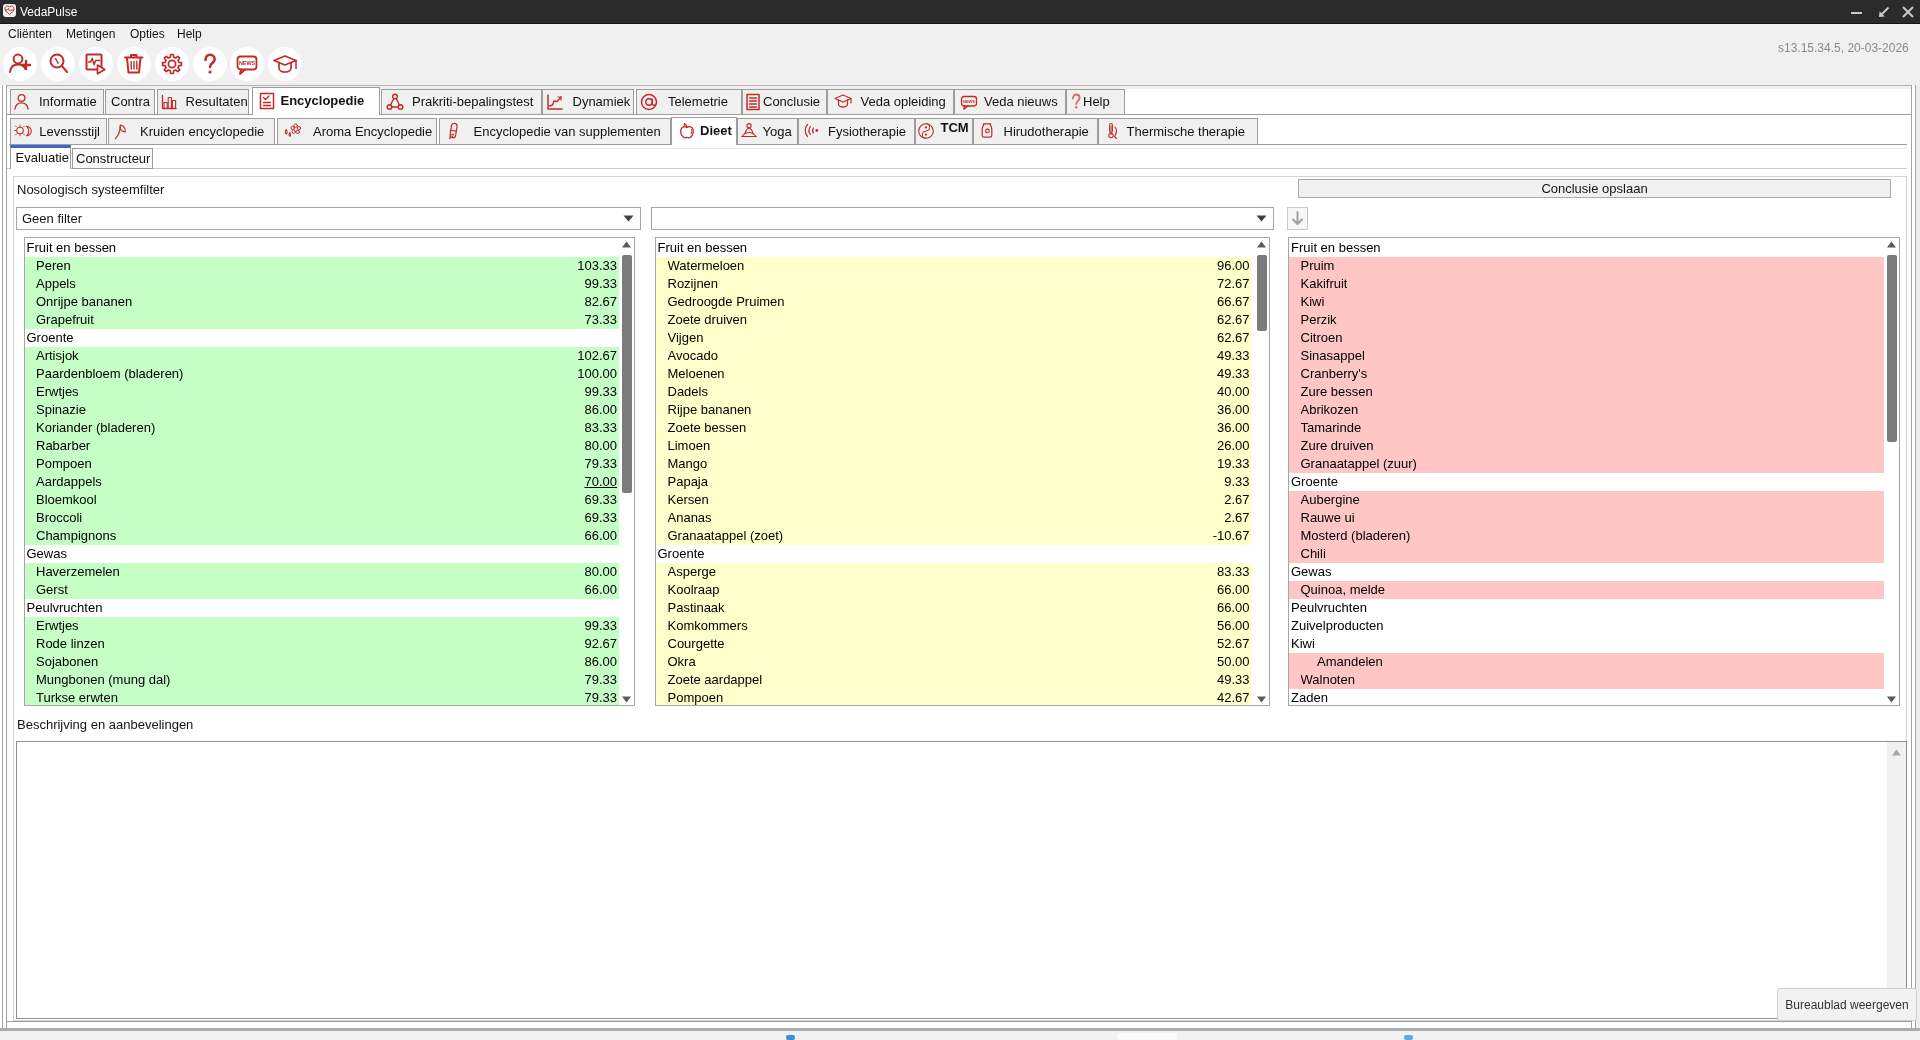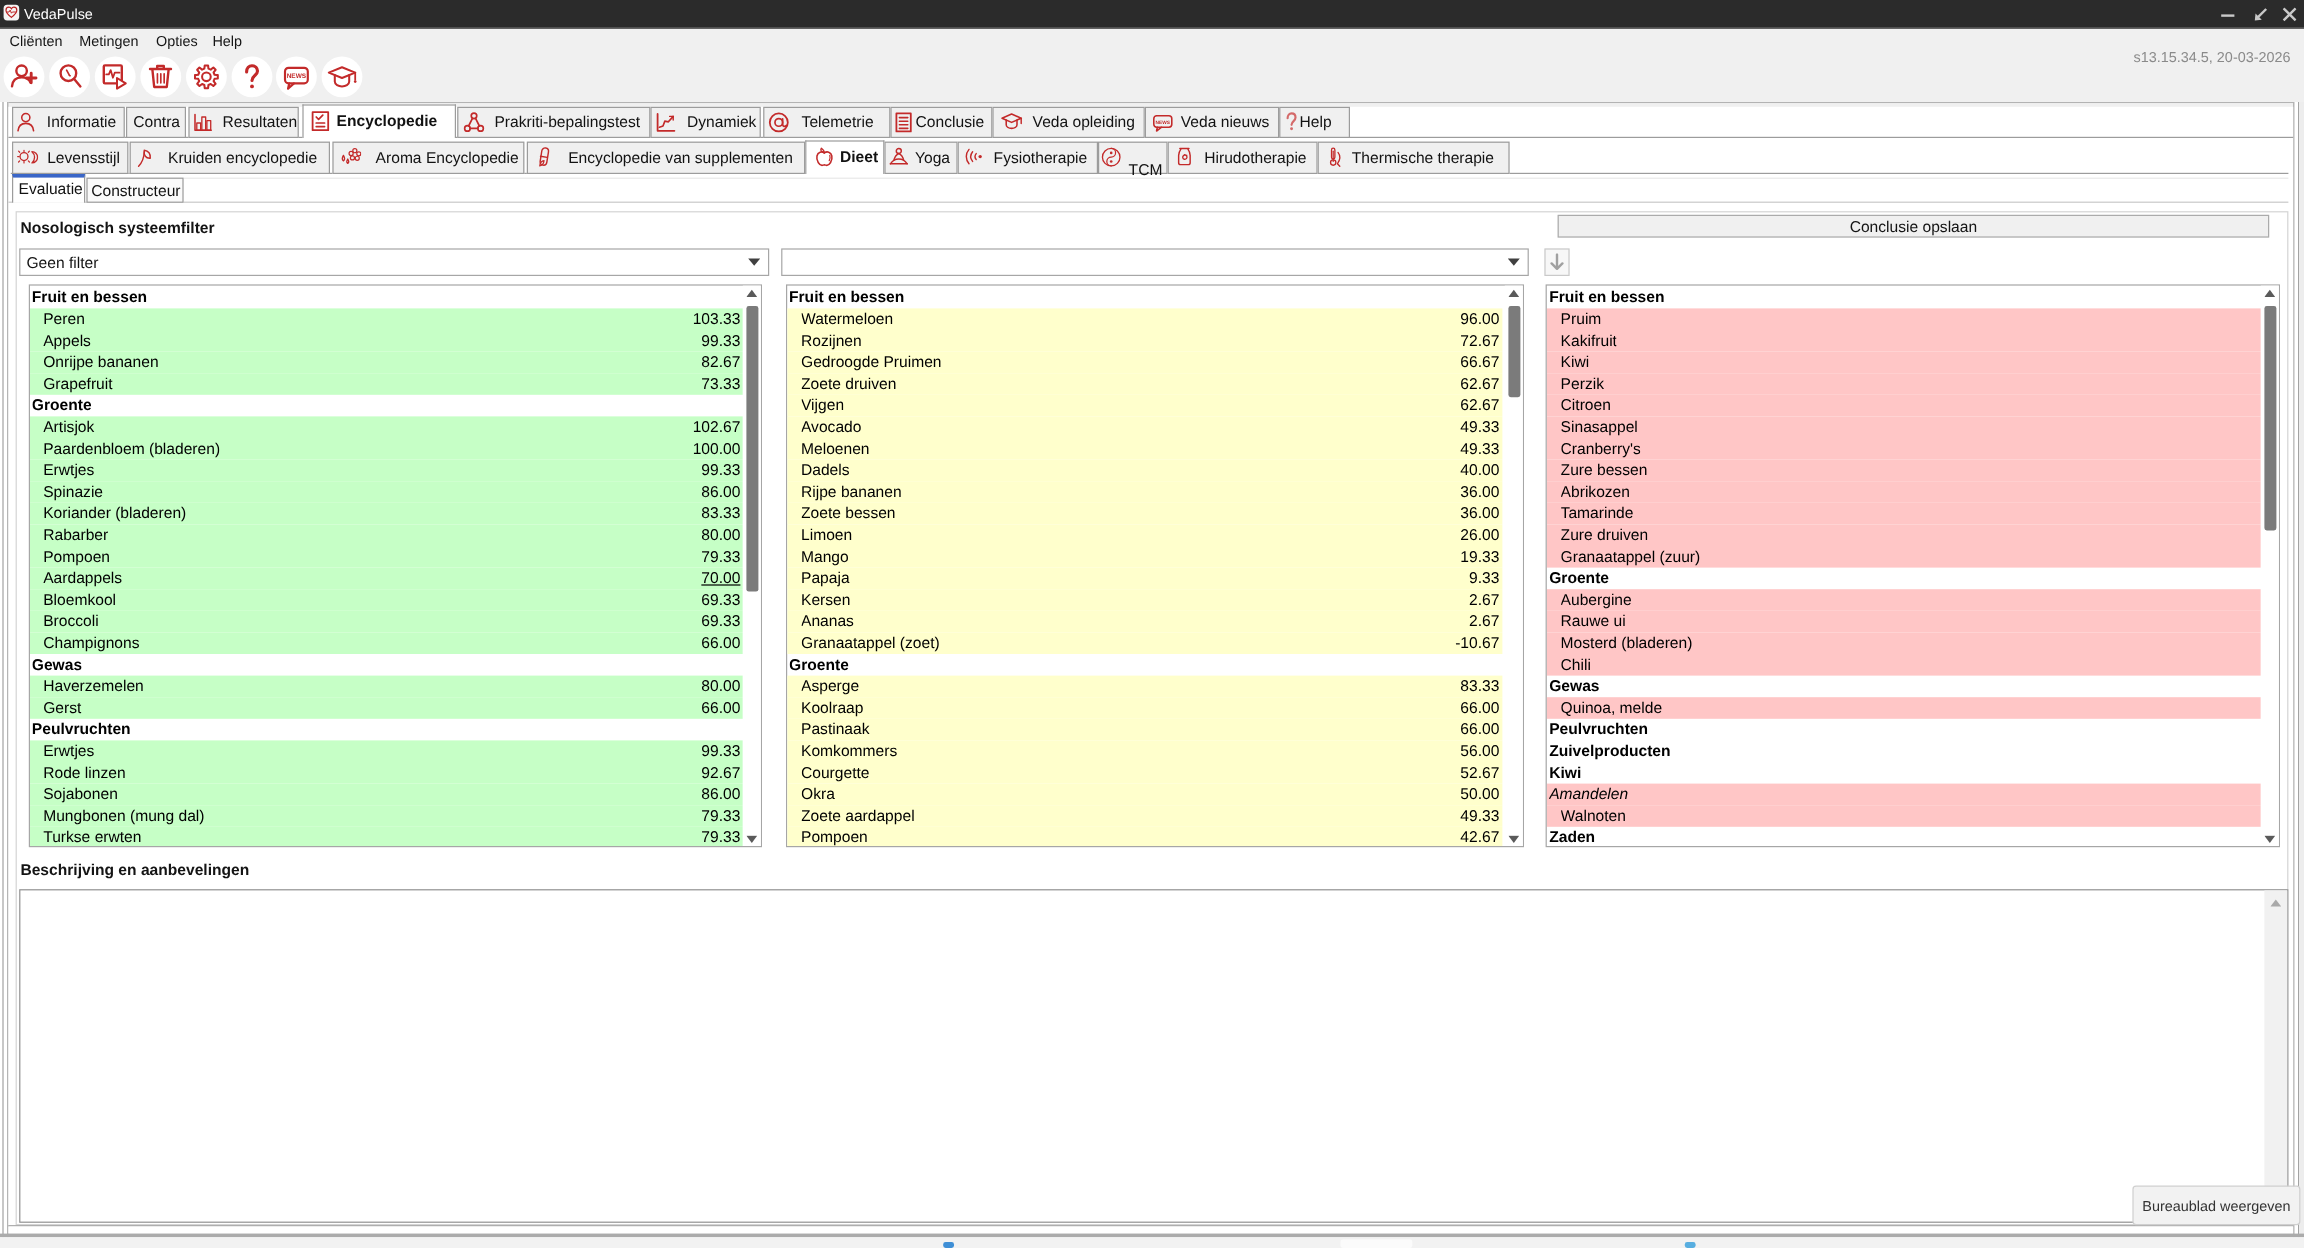--- a/index.html
+++ b/index.html
@@ -1,20 +1,20 @@
 <!DOCTYPE html>
 <html><head><meta charset="utf-8">
 <style>
 html,body{margin:0;padding:0;}
 body{width:1920px;height:1040px;position:relative;overflow:hidden;
  font-family:"Liberation Sans", sans-serif;background:#f0f0f0;}
 .abs{position:absolute;}
 .t13{font-size:13px;color:#141414;line-height:18px;white-space:nowrap;}
 .t12{font-size:12px;color:#141414;white-space:nowrap;}
-.b{font-weight:bold;text-align:right;}
+.b{font-weight:normal;text-align:right;}
 .tabtx{font-size:13px;color:#121212;white-space:nowrap;}
 .row{position:absolute;height:18px;font-size:13px;line-height:18px;color:#000;white-space:nowrap;overflow:hidden;}
 .val{position:absolute;height:18px;font-size:13px;line-height:18px;color:#000;text-align:right;}
 svg{display:block;}
 </style></head><body>
 
 <div class="abs" style="left:0;top:0;width:1920px;height:23px;background:#2b2b2b;"></div>
 <div class="abs" style="left:0;top:23px;width:1920px;height:1px;background:#141414;"></div>
 <div class="abs" style="left:3px;top:4px;width:13px;height:13px;background:#f5f5f5;border-radius:3px;"></div>
 <svg class="abs" style="left:4px;top:5px;" width="11" height="11" viewBox="0 0 11 11">
@@ -224,21 +224,21 @@
     <circle cx="13.8" cy="8.5" r="1.4" fill="#c32a2a" stroke="none"></circle>
   </svg>
 <div class="abs tabtx" style="left:828px;top:122.5px;height:18px;line-height:18px;font-weight:normal;">Fysiotherapie</div>
 <div class="abs" style="left:914.5px;top:118px;width:58.0px;height:27px;background:#f0f0f0;border-left:1px solid #9c9c9c;border-right:1px solid #9c9c9c;border-top:1px solid #9c9c9c;border-bottom:1px solid #9c9c9c;box-sizing:border-box;"></div>
 <svg class="abs" style="left:916.5px;top:122px;" width="18" height="18" viewBox="0 0 18 18" fill="none" stroke="#c32a2a" stroke-width="1.3" stroke-linecap="round" stroke-linejoin="round">
     <circle cx="9" cy="9" r="7.3" stroke-width="1.1"></circle>
     <path d="M9 1.7 a3.65 3.65 0 0 1 0 7.3 a3.65 3.65 0 0 0 0 7.3" stroke-width="1" fill="none"></path>
     <circle cx="9" cy="5.4" r="1.1" fill="#c32a2a" stroke="none"></circle>
     <circle cx="9" cy="12.6" r="1.1" fill="#c32a2a" stroke="none"></circle>
   </svg>
-<div class="abs tabtx" style="left:940.5px;top:133px;height:18px;line-height:18px;font-weight:normal;">TCM</div>
+<div class="abs tabtx" style="left:940.5px;top:119px;height:18px;line-height:18px;font-weight:bold;">TCM</div>
 <div class="abs" style="left:972.5px;top:118px;width:125.0px;height:27px;background:#f0f0f0;border-left:1px solid #9c9c9c;border-right:1px solid #9c9c9c;border-top:1px solid #9c9c9c;border-bottom:1px solid #9c9c9c;box-sizing:border-box;"></div>
 <svg class="abs" style="left:978px;top:122px;" width="18" height="18" viewBox="0 0 18 18" fill="none" stroke="#c32a2a" stroke-width="1.3" stroke-linecap="round" stroke-linejoin="round">
     <path d="M5.2 1.8 h7.6 M6.3 1.8 C5 3.6 4.2 5.2 4.2 7.6 v6 c0 .9.7 1.6 1.6 1.6 h6.4 c.9 0 1.6-.7 1.6-1.6 v-6 c0-2.4-.8-4-2.1-5.8" stroke-width="1.2"></path>
     <path d="M9 6.8 c1.9.3 2.7 2 1.8 3.2 c-.9 1.2-2.9.9-3.2-.6 c-.3-1.7 1.6-2.9 3.4-2" stroke-width="1.1"></path>
   </svg>
 <div class="abs tabtx" style="left:1003.5px;top:122.5px;height:18px;line-height:18px;font-weight:normal;">Hirudotherapie</div>
 <div class="abs" style="left:1097.5px;top:118px;width:160.5px;height:27px;background:#f0f0f0;border-left:1px solid #9c9c9c;border-right:1px solid #9c9c9c;border-top:1px solid #9c9c9c;border-bottom:1px solid #9c9c9c;box-sizing:border-box;"></div>
 <svg class="abs" style="left:1102px;top:122px;" width="18" height="18" viewBox="0 0 18 18" fill="none" stroke="#c32a2a" stroke-width="1.3" stroke-linecap="round" stroke-linejoin="round">
     <rect x="7.6" y="1.5" width="2.8" height="9" rx="1.4" stroke-width="1.1"></rect>
     <path d="M9 10.5 v2" stroke-width="1"></path>
@@ -470,21 +470,21 @@
     <div class="row" style="left:11.5px;top:288.5px;">Mosterd (bladeren)</div>
     <div class="abs" style="left:0px;top:306.5px;width:595px;height:18px;background:#ffc6c6;"></div>
     <div class="row" style="left:11.5px;top:306.5px;">Chili</div>
     <div class="row b" style="left:2px;top:324.5px;">Gewas</div>
     <div class="abs" style="left:0px;top:342.5px;width:595px;height:18px;background:#ffc6c6;"></div>
     <div class="row" style="left:11.5px;top:342.5px;">Quinoa, melde</div>
     <div class="row b" style="left:2px;top:360.5px;">Peulvruchten</div>
     <div class="row b" style="left:2px;top:378.5px;">Zuivelproducten</div>
     <div class="row b" style="left:2px;top:396.5px;">Kiwi</div>
     <div class="abs" style="left:0px;top:414.5px;width:595px;height:18px;background:#ffc6c6;"></div>
-    <div class="row" style="left:2px;top:414.5px;font-style:italic;">Amandelen</div>
+    <div class="row" style="left:28px;top:414.5px;">Amandelen</div>
     <div class="abs" style="left:0px;top:432.5px;width:595px;height:18px;background:#ffc6c6;"></div>
     <div class="row" style="left:11.5px;top:432.5px;">Walnoten</div>
     <div class="row b" style="left:2px;top:450.5px;">Zaden</div>
   </div>
 <div class="abs" style="left:1884px;top:238px;width:15px;height:467px;background:#fff;"></div>
 <svg class="abs" style="left:1887.0px;top:241px;" width="9" height="7" viewBox="0 0 9 7">
     <path d="M4.5 0.5 L9 6.5 L0 6.5 Z" fill="#5a5a5a"></path>
   </svg>
 <svg class="abs" style="left:1887.0px;top:696px;" width="9" height="7" viewBox="0 0 9 7">
     <path d="M4.5 6.5 L9 0.5 L0 0.5 Z" fill="#5a5a5a"></path>

